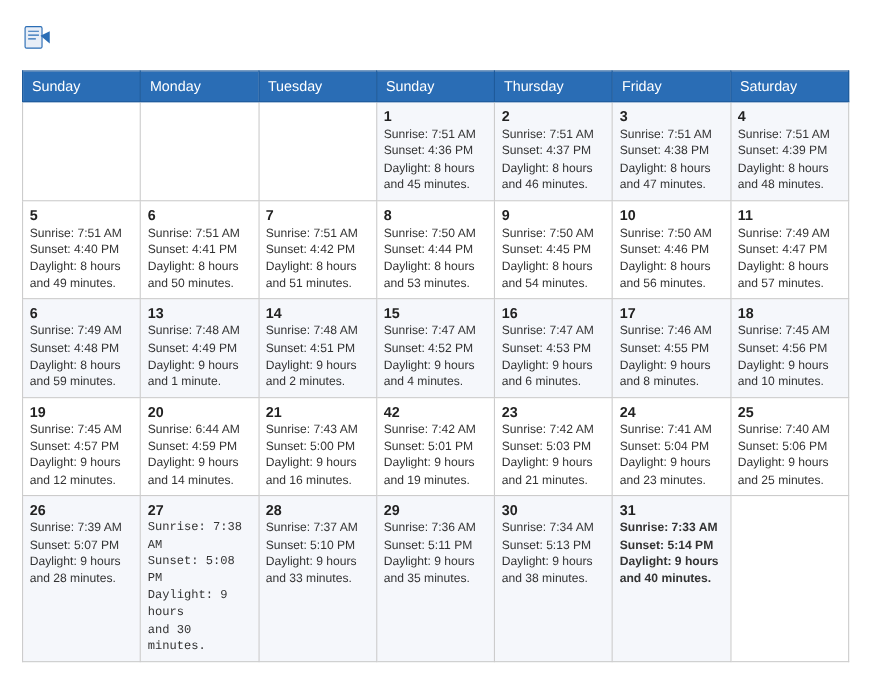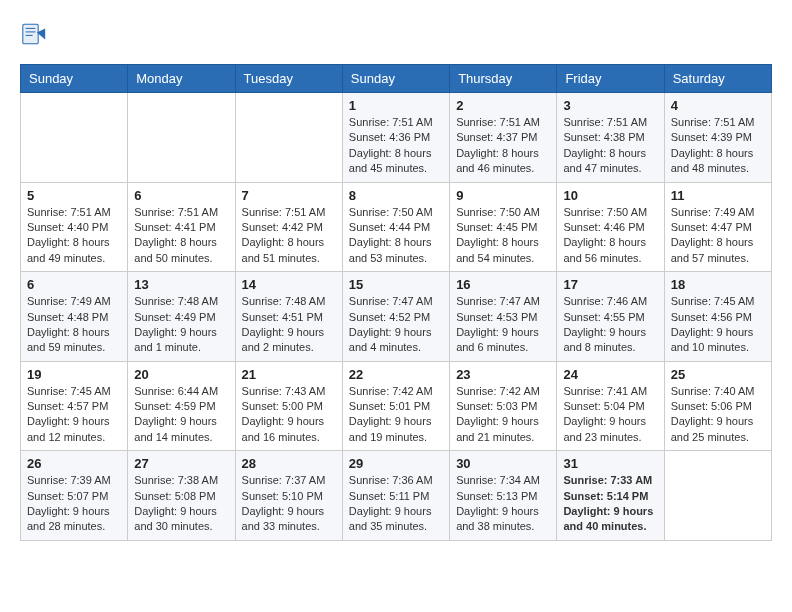--- a/index.html
+++ b/index.html
@@ -279,21 +279,21 @@
 and 14 minutes.</div>
         </td>
         <td>
           <span class="day-number">21</span>
           <div class="day-info" style="white-space: pre-line;">Sunrise: 7:43 AM
 Sunset: 5:00 PM
 Daylight: 9 hours
 and 16 minutes.</div>
         </td>
         <td>
-          <span class="day-number">22</span>
+          <span class="day-number">42</span>
           <div class="day-info" style="white-space: pre-line;">Sunrise: 7:42 AM
 Sunset: 5:01 PM
 Daylight: 9 hours
 and 19 minutes.</div>
         </td>
         <td>
           <span class="day-number">23</span>
           <div class="day-info" style="white-space: pre-line;">Sunrise: 7:42 AM
 Sunset: 5:03 PM
 Daylight: 9 hours
@@ -317,21 +317,21 @@
       <tr>
         <td>
           <span class="day-number">26</span>
           <div class="day-info" style="white-space: pre-line;">Sunrise: 7:39 AM
 Sunset: 5:07 PM
 Daylight: 9 hours
 and 28 minutes.</div>
         </td>
         <td>
           <span class="day-number">27</span>
-          <div class="day-info" style="white-space: pre-line;">Sunrise: 7:38 AM
+          <div class="day-info" style="white-space: pre-line; font-family: Liberation Mono, monospace;">Sunrise: 7:38 AM
 Sunset: 5:08 PM
 Daylight: 9 hours
 and 30 minutes.</div>
         </td>
         <td>
           <span class="day-number">28</span>
           <div class="day-info" style="white-space: pre-line;">Sunrise: 7:37 AM
 Sunset: 5:10 PM
 Daylight: 9 hours
 and 33 minutes.</div>

